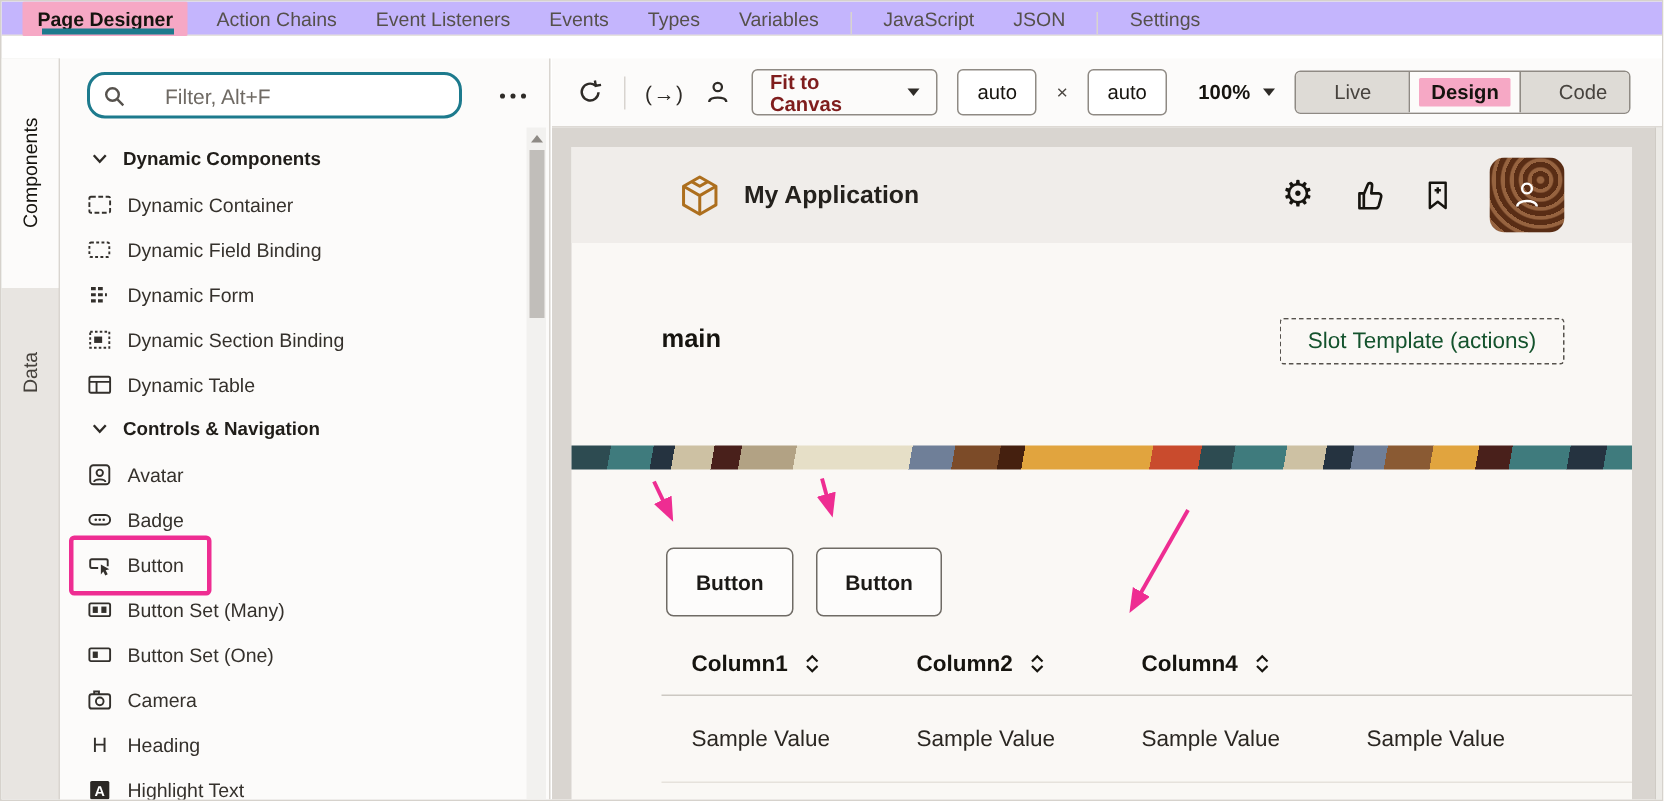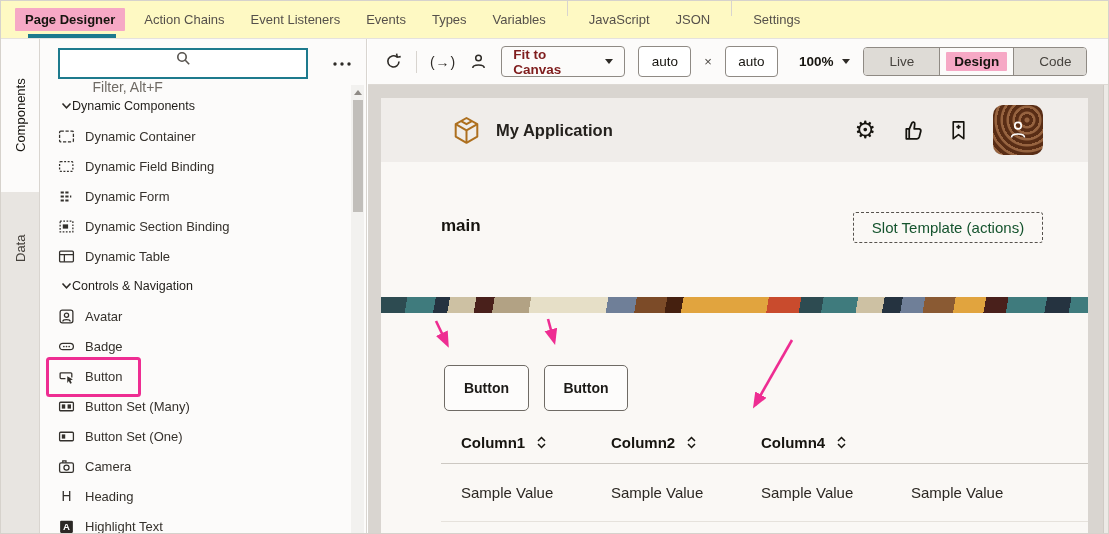--- a/index.html
+++ b/index.html
@@ -1,45 +1,45 @@
 <!DOCTYPE html>
 <html style="--pink: #f6a8c5; --teal: #1d7a8d;"><head>
 <meta charset="utf-8">
 <style>
   html,body{margin:0;padding:0;background:#fff;}
   *{box-sizing:border-box;}
   .app{position:relative;width:1109px;height:534px;background:#fff;overflow:hidden;
        font-family:"Liberation Sans",sans-serif;border:1px solid #d6d2cc;}
   
-  .topbar{position:absolute;left:0;top:0;right:0;height:38px;background:#fef9c3;
-          border-bottom:1px solid #e5e2de;display:flex;align-items:flex-start;padding-left:8px;}
+  .topbar{position:absolute;left:0;top:0;right:0;height:23px;background:#c4b5fd;
+          border-bottom:1px solid #e5e2de;display:flex;align-items:flex-end;padding-left:8px;}
   .top-tab{position:relative;height:100%;display:flex;align-items:center;margin:0 6px;
            font-size:13px;color:#55504b;cursor:pointer;white-space:nowrap;}
   .top-tab .lbl{padding:4px 7px;}
   .top-tab.active{color:#16140f;font-weight:bold;}
   .top-tab.active .lbl{background:var(--pink);border-radius:1px;padding:4px 10px;}
   .top-tab.active::after{content:"";position:absolute;left:13px;right:9px;bottom:0;height:4px;background:var(--teal);}
   .tab-divider{width:1px;height:15px;background:#d8d4cf;margin:0 8px;}
   
   .rail{position:absolute;left:0;top:38px;width:39px;bottom:0;background:#e8e5e1;border-right:1px solid #d9d5d0;}
   .rail-tab{position:absolute;left:0;width:38px;display:flex;align-items:center;justify-content:center;
             writing-mode:vertical-rl;transform:rotate(180deg);font-size:13px;color:#45413c;cursor:pointer;}
   .rail-tab.active{background:#fcfbfa;color:#16140f;}
   
   .sidebar{position:absolute;left:39px;top:38px;width:327px;bottom:0;background:#fcfbfa;border-right:1px solid #d9d5d0;}
   .filter-row{display:flex;align-items:center;padding:9px 0 5px 18px;}
-  .filter-box{display:flex;align-items:center;gap:12px;width:250px;height:31px;border:2px solid var(--teal);
-              border-radius:0;background:#fff;padding:0 8px;flex-direction:column;}
+  .filter-box{display:flex;align-items:center;gap:24px;width:250px;height:31px;border:2px solid var(--teal);
+              border-radius:12px;background:#fff;padding:0 8px;}
   .filter-box input{border:none;outline:none;flex:1;font-size:14px;color:#16140f;background:transparent;
               font-family:"Liberation Sans",sans-serif;}
   .filter-box input::placeholder{color:#6f6a64;}
   .overflow-btn{margin-left:24px;cursor:pointer;display:flex;}
   .tree{margin-top:7px;}
-  .sec-header{display:flex;align-items:center;height:30px;padding-left:21px;gap:0;
-              font-size:12.5px;font-weight:normal;color:#201d19;cursor:pointer;text-align:center;}
+  .sec-header{display:flex;align-items:center;height:30px;padding-left:21px;gap:10px;
+              font-size:12.5px;font-weight:bold;color:#201d19;cursor:pointer;text-align:center;}
   .item{display:flex;align-items:center;height:30px;padding-left:18px;gap:10px;font-size:13px;color:#35312c;cursor:pointer;}
   .ic{display:flex;align-items:center;justify-content:center;}
   .ic svg{display:block;}
   .scrollbar{position:absolute;top:46px;right:2px;width:13px;bottom:0;background:#f2f1ef;}
   .sb-arrow{position:absolute;top:5px;left:2.5px;width:0;height:0;border-left:4px solid transparent;
             border-right:4px solid transparent;border-bottom:5px solid #8e8a85;}
   .sb-thumb{position:absolute;top:15px;left:1.5px;width:10px;height:112px;background:#c1beba;}
   
   .canvas{position:absolute;left:367px;top:38px;right:0;bottom:0;}
   .canvas-toolbar{position:absolute;left:0;top:0;right:0;height:46px;background:#fcfbfa;

